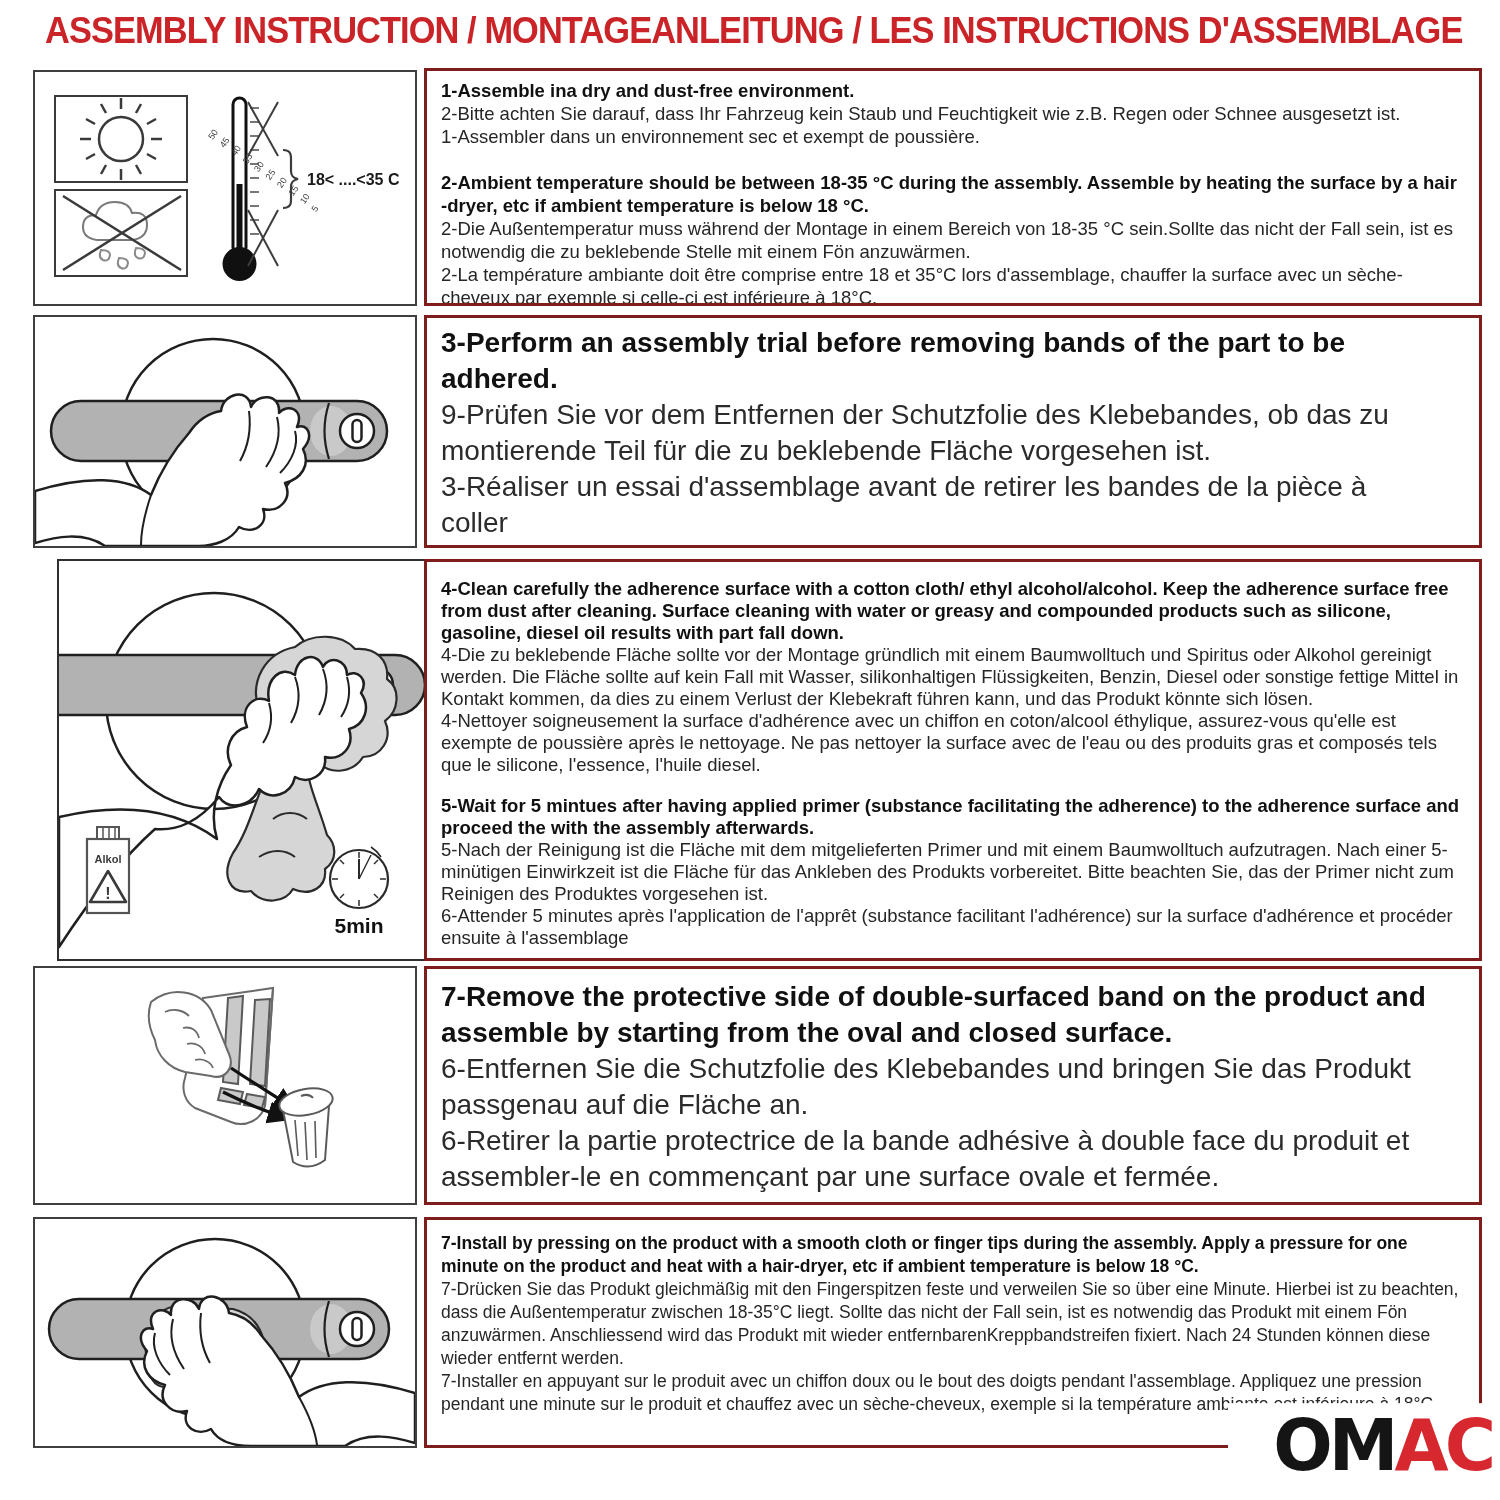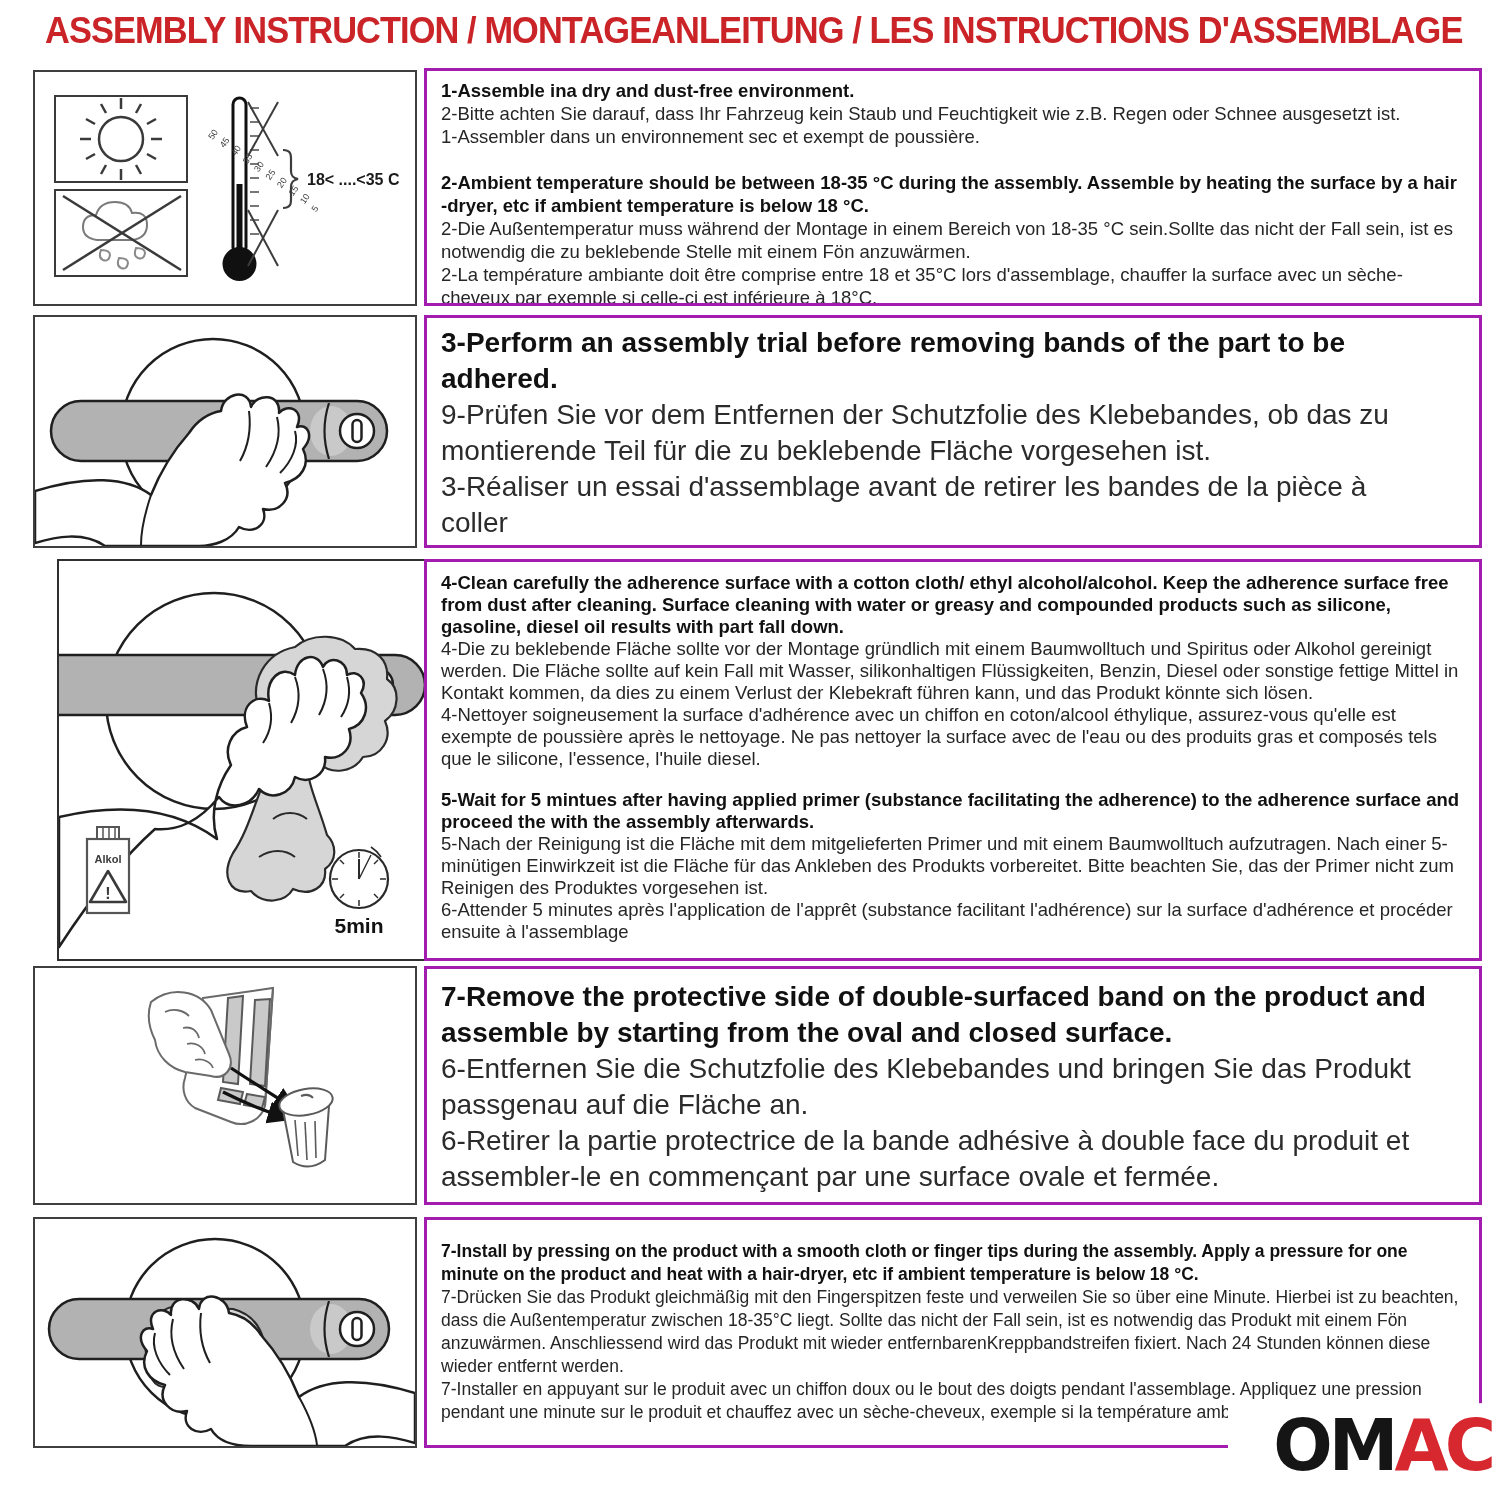--- a/index.html
+++ b/index.html
@@ -6,21 +6,21 @@
   body{width:1500px;height:1500px;position:relative;font-family:"Liberation Sans","DejaVu Sans",sans-serif;color:#1c1c1c;overflow:hidden;}
 
   .page-title{
     position:absolute;left:45px;top:10px;width:1460px;
     font-size:37px;font-weight:bold;letter-spacing:-1px;
     color:#cb2428;white-space:nowrap;
     transform:scaleX(.93);transform-origin:left top;
   }
 
   .box-left{position:absolute;left:33px;width:384px;background:#fff;border:2px solid #3f3f3f;box-sizing:border-box;overflow:hidden;}
-  .box-right{position:absolute;left:424px;width:1058px;background:#fff;border:3px solid #a21caf;box-sizing:border-box;overflow:hidden;}
+  .box-right{position:absolute;left:424px;width:1058px;background:#fff;border:3px solid #7f1d1d;box-sizing:border-box;overflow:hidden;}
 
   .bl-1{top:70px;height:236px;}
   .bl-2{top:315px;height:233px;}
   .bl-3{top:559px;height:402px;border-color:#2f2f2f;margin-left:24px;}
   .bl-4{top:966px;height:239px;}
   .bl-5{top:1217px;height:231px;}
 
   .br-1{top:68px;height:238px;}
   .br-2{top:315px;height:233px;display:flex;flex-direction:column;justify-content:center;}
   .br-3{top:559px;height:402px;}
@@ -234,21 +234,21 @@
       </g>
       <line x1="300" y1="318" x2="300" y2="298" stroke="#2a2a2a" stroke-width="2"></line>
       <line x1="300" y1="318" x2="312" y2="294" stroke="#2a2a2a" stroke-width="1.4"></line>
       <path d="M312,286 A33 33 0 0 1 322,296" fill="none" stroke="#2a2a2a" stroke-width="1.6"></path>
       <text x="300" y="372" font-size="21" font-weight="bold" fill="#111" text-anchor="middle">5min</text>
     </g>
   </svg>
 </div>
 
 <div class="box-right br-3 s-dense">
-  <div class="txt" style="padding-top:10px;">
+  <div class="txt" style="padding-top:16px;">
     <p class="p-b">4-Clean carefully the adherence surface with a cotton cloth/ ethyl alcohol/alcohol. Keep the adherence surface free from dust after cleaning. Surface cleaning with water or greasy and compounded products such as silicone, gasoline, diesel oil results with part fall down.</p>
     <p>4-Die zu beklebende Fläche sollte vor der Montage gründlich mit einem Baumwolltuch und Spiritus oder Alkohol gereinigt werden. Die Fläche sollte auf kein Fall mit Wasser, silikonhaltigen Flüssigkeiten, Benzin, Diesel oder sonstige fettige Mittel in Kontakt kommen, da dies zu einem Verlust der Klebekraft führen kann, und das Produkt könnte sich lösen.</p>
     <p>4-Nettoyer soigneusement la surface d'adhérence avec un chiffon en coton/alcool éthylique, assurez-vous qu'elle est exempte de poussière après le nettoyage. Ne pas nettoyer la surface avec de l'eau ou des produits gras et composés tels que le silicone, l'essence, l'huile diesel.</p>
     <p class="p-b gap-sm">5-Wait for 5 mintues after having applied primer (substance facilitating the adherence) to the adherence surface and proceed the with the assembly afterwards.</p>
     <p>5-Nach der Reinigung ist die Fläche mit dem mitgelieferten Primer und mit einem Baumwolltuch aufzutragen. Nach einer 5-minütigen Einwirkzeit ist die Fläche für das Ankleben des Produkts vorbereitet. Bitte beachten Sie, das der Primer nicht zum Reinigen des Produktes vorgesehen ist.</p>
     <p>6-Attender 5 minutes après l'application de l'apprêt (substance facilitant l'adhérence) sur la surface d'adhérence et procéder ensuite à l'assemblage</p>
   </div>
 </div>
 
 <div class="box-left bl-4">
@@ -335,21 +335,21 @@
         <path d="M166,94 C164,110 166,128 175,144"></path>
         <path d="M138,100 C134,116 138,134 149,150"></path>
         <path d="M120,114 C116,128 123,144 135,156"></path>
         <path d="M264,178 C274,196 280,210 282,226"></path>
       </g>
     </g>
   </svg>
 </div>
 
 <div class="box-right br-5 s-small">
-  <div class="txt" style="padding-top:20px;">
+  <div class="txt" style="padding-top:12px;">
     <p class="p-b">7-Install by pressing on the product with a smooth cloth or finger tips during the assembly. Apply a pressure for one minute on the product and heat with a hair-dryer, etc if ambient temperature is below 18 °C.</p>
     <p>7-Drücken Sie das Produkt gleichmäßig mit den Fingerspitzen feste und verweilen Sie so über eine Minute. Hierbei ist zu beachten, dass die Außentemperatur zwischen 18-35°C liegt. Sollte das nicht der Fall sein, ist es notwendig das Produkt mit einem Fön anzuwärmen. Anschliessend wird das Produkt mit wieder entfernbarenKreppbandstreifen fixiert. Nach 24 Stunden können diese wieder entfernt werden.</p>
     <p>7-Installer en appuyant sur le produit avec un chiffon doux ou le bout des doigts pendant l'assemblage. Appliquez une pression pendant une minute sur le produit et chauffez avec un sèche-cheveux, exemple si la température ambiante est inférieure à 18°C</p>
   </div>
 </div>
 
 <div class="omac-logo">
   <span class="omac-black">OM</span>
     <span class="omac-red">AC</span>
 </div>

